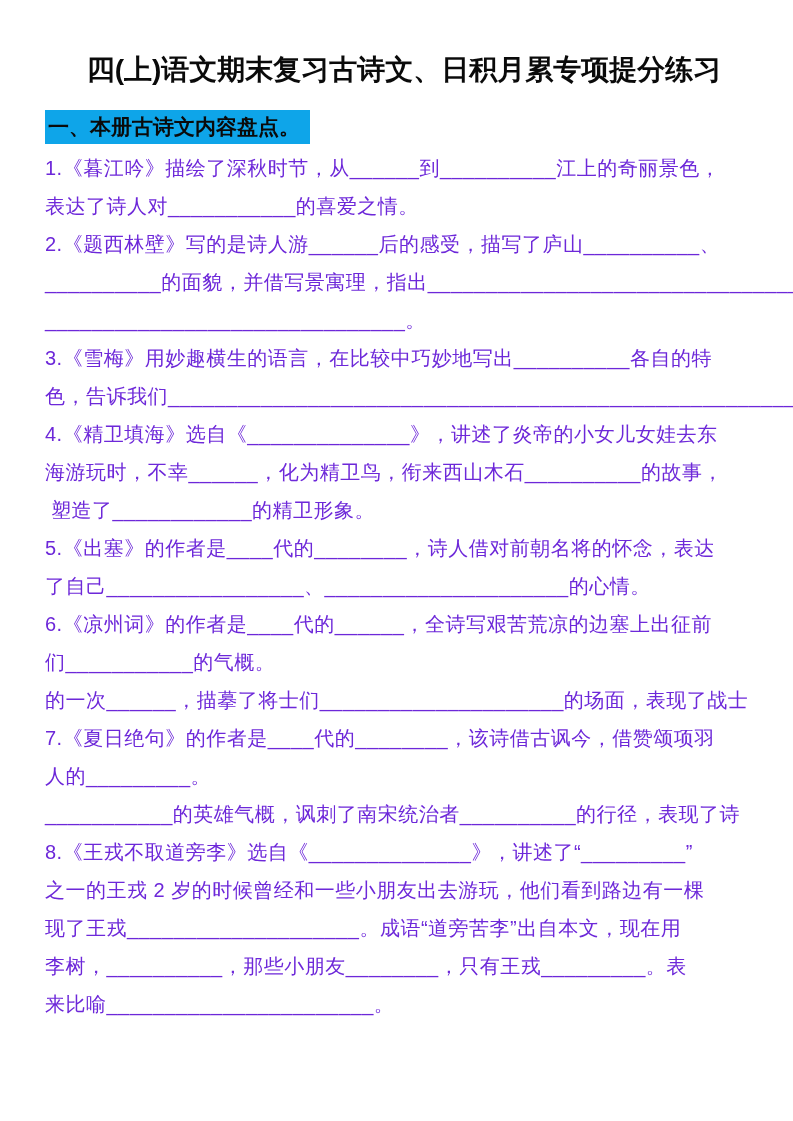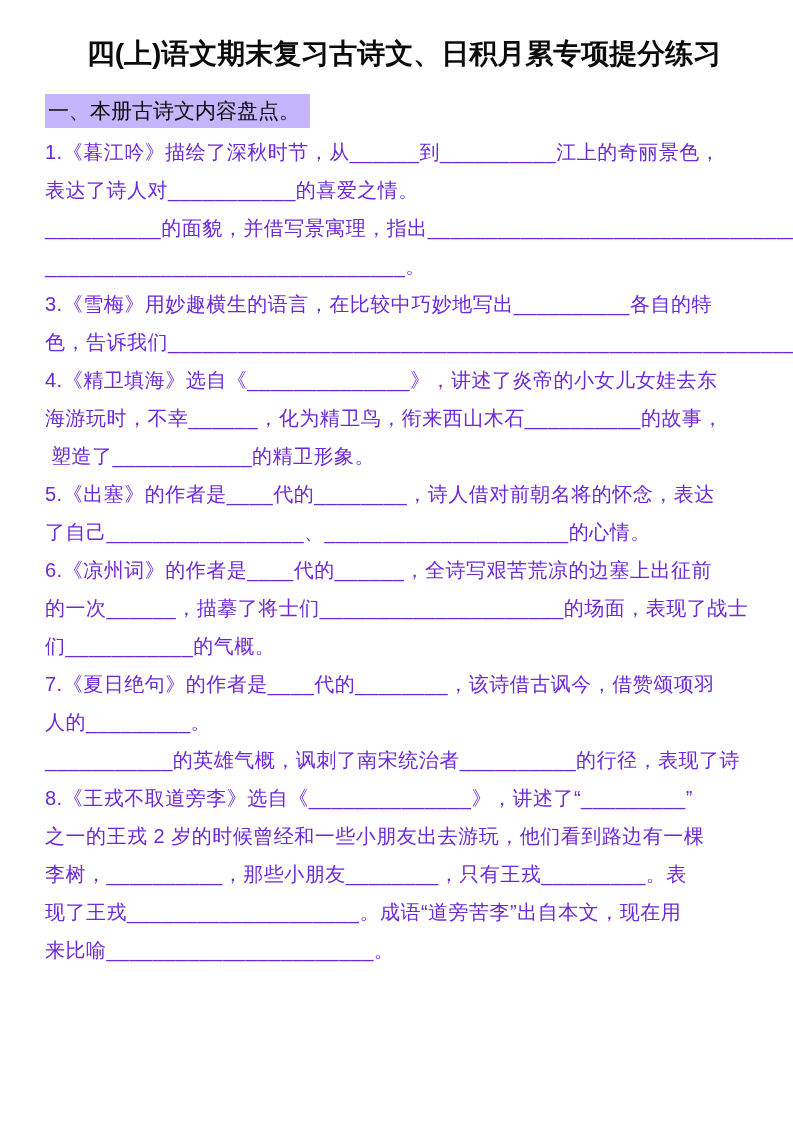--- a/index.html
+++ b/index.html
@@ -11,41 +11,41 @@
   body {
     width: 793px;
     height: 1121px;
     overflow: hidden;
     font-family: "Liberation Sans", "DejaVu Sans", sans-serif;
     color: #121212;
   }
   .page {
     width: 793px;
     height: 1121px;
-    padding: 36px 30px 0 45px;
+    padding: 52px 30px 0 45px;
     background: #ffffff;
   }
   .doc-title {
     margin: 0;
     font-size: 28px;
     line-height: 36px;
     font-weight: bold;
     text-align: center;
     color: #0a0a0a;
     white-space: nowrap;
   }
   .section-bar {
     margin-top: 22px;
     height: 34px;
   }
   .section-heading {
     display: inline-block;
-    background: #c4b5fd;
+    background: #0ea5e9;
     color: #0a0a0a;
-    font-weight: normal;
+    font-weight: bold;
     font-size: 21px;
     line-height: 27px;
     padding: 3px 10px 4px 3px;
   }
   .lines {
     margin-top: 5px;
   }
   .line {
     font-size: 20px;
     line-height: 38px;
@@ -66,20 +66,21 @@
   </div>
 
   <div class="lines">
 
     <div>
       <div class="line">1.《暮江吟》描绘了深秋时节，从______到__________江上的奇丽景色，</div>
       <div class="line">表达了诗人对___________的喜爱之情。</div>
     </div>
 
     <div>
+      <div class="line">2.《题西林壁》写的是诗人游______后的感受，描写了庐山__________、</div>
       <div class="line">__________的面貌，并借写景寓理，指出___________________________________</div>
       <div class="line">_______________________________。</div>
     </div>
 
     <div>
       <div class="line">3.《雪梅》用妙趣横生的语言，在比较中巧妙地写出__________各自的特</div>
       <div class="line">色，告诉我们_______________________________________________________</div>
     </div>
 
     <div>
@@ -88,32 +89,32 @@
       <div class="line"> 塑造了____________的精卫形象。</div>
     </div>
 
     <div>
       <div class="line">5.《出塞》的作者是____代的________，诗人借对前朝名将的怀念，表达</div>
       <div class="line">了自己_________________、_____________________的心情。</div>
     </div>
 
     <div>
       <div class="line">6.《凉州词》的作者是____代的______，全诗写艰苦荒凉的边塞上出征前</div>
+      <div class="line">们___________的气概。</div>
       <div class="line">的一次______，描摹了将士们_____________________的场面，表现了战士</div>
-      <div class="line">们___________的气概。</div>
     </div>
 
     <div>
       <div class="line">7.《夏日绝句》的作者是____代的________，该诗借古讽今，借赞颂项羽</div>
       <div class="line">人的_________。</div>
       <div class="line">___________的英雄气概，讽刺了南宋统治者__________的行径，表现了诗</div>
     </div>
 
     <div>
       <div class="line">8.《王戎不取道旁李》选自《______________》，讲述了“_________”</div>
       <div class="line">之一的王戎 2 岁的时候曾经和一些小朋友出去游玩，他们看到路边有一棵</div>
+      <div class="line">现了王戎____________________。成语“道旁苦李”出自本文，现在用</div>
       <div class="line">李树，__________，那些小朋友________，只有王戎_________。表</div>
-      <div class="line">现了王戎____________________。成语“道旁苦李”出自本文，现在用</div>
       <div class="line">来比喻_______________________。</div>
     </div>
 
   </div>
 </div>
 
 </body></html>

